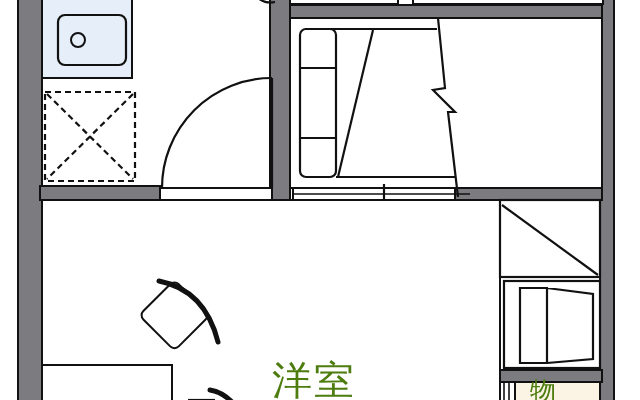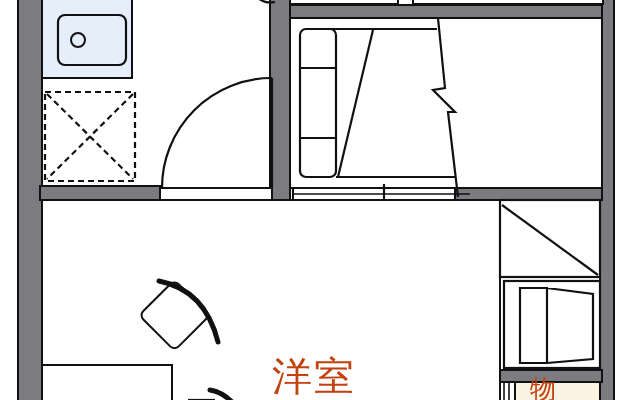--- a/index.html
+++ b/index.html
@@ -2,21 +2,21 @@
 <html><head>
   <meta charset="utf-8">
   <style>
     html, body { margin: 0; padding: 0; background: #ffffff; }
     body { width: 640px; height: 400px; overflow: hidden; position: relative; font-family: "DejaVu Sans", sans-serif; }
     svg { position: absolute; left: 0; top: 0; }
     .wall { fill: #7c7b80; stroke: #111; stroke-width: 2; }
     .line { fill: none; stroke: #111; stroke-width: 2.2; }
     .thin { fill: none; stroke: #111; stroke-width: 1.6; }
     .dash { fill: none; stroke: #111; stroke-width: 2.2; stroke-dasharray: 6 4; }
-    .label { position: absolute; color: #c2410c; font-family: Liberation Mono, monospace; }
+    .label { position: absolute; color: #4d7c0f; font-family: Liberation Sans, sans-serif; }
     #room-label { left: 272px; top: 360px; font-size: 40px; letter-spacing: 2px; line-height: 40px; }
     #storage-label { left: 530px; top: 378px; font-size: 26px; line-height: 26px; }
   </style>
 </head>
 <body>
 
 <svg width="640" height="400" viewBox="0 0 640 400">
 
   <rect class="wall" x="18" y="-4" width="24" height="410"></rect>
   <rect class="wall" x="600" y="-4" width="14" height="410"></rect>

